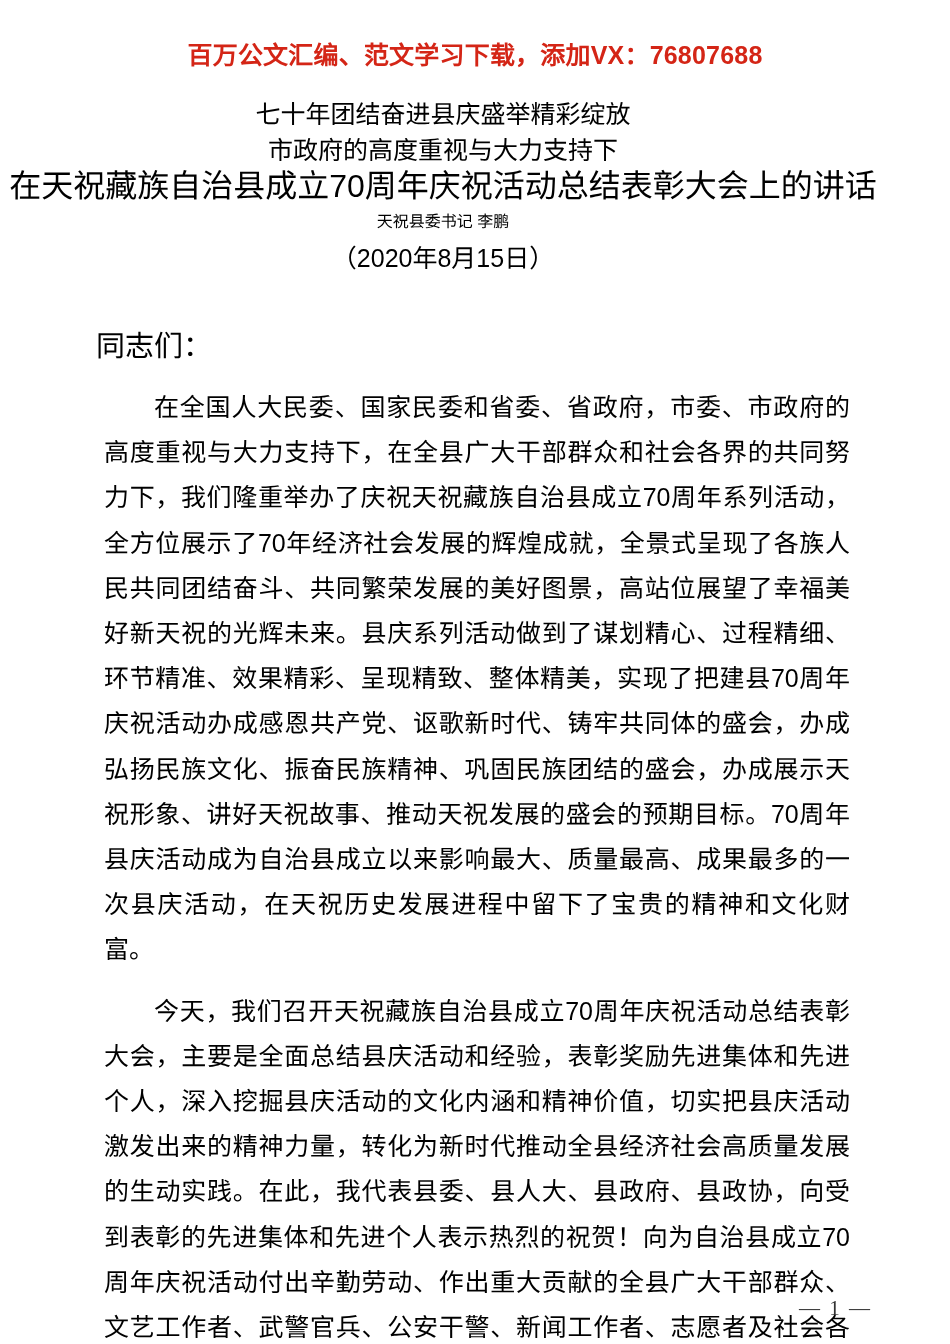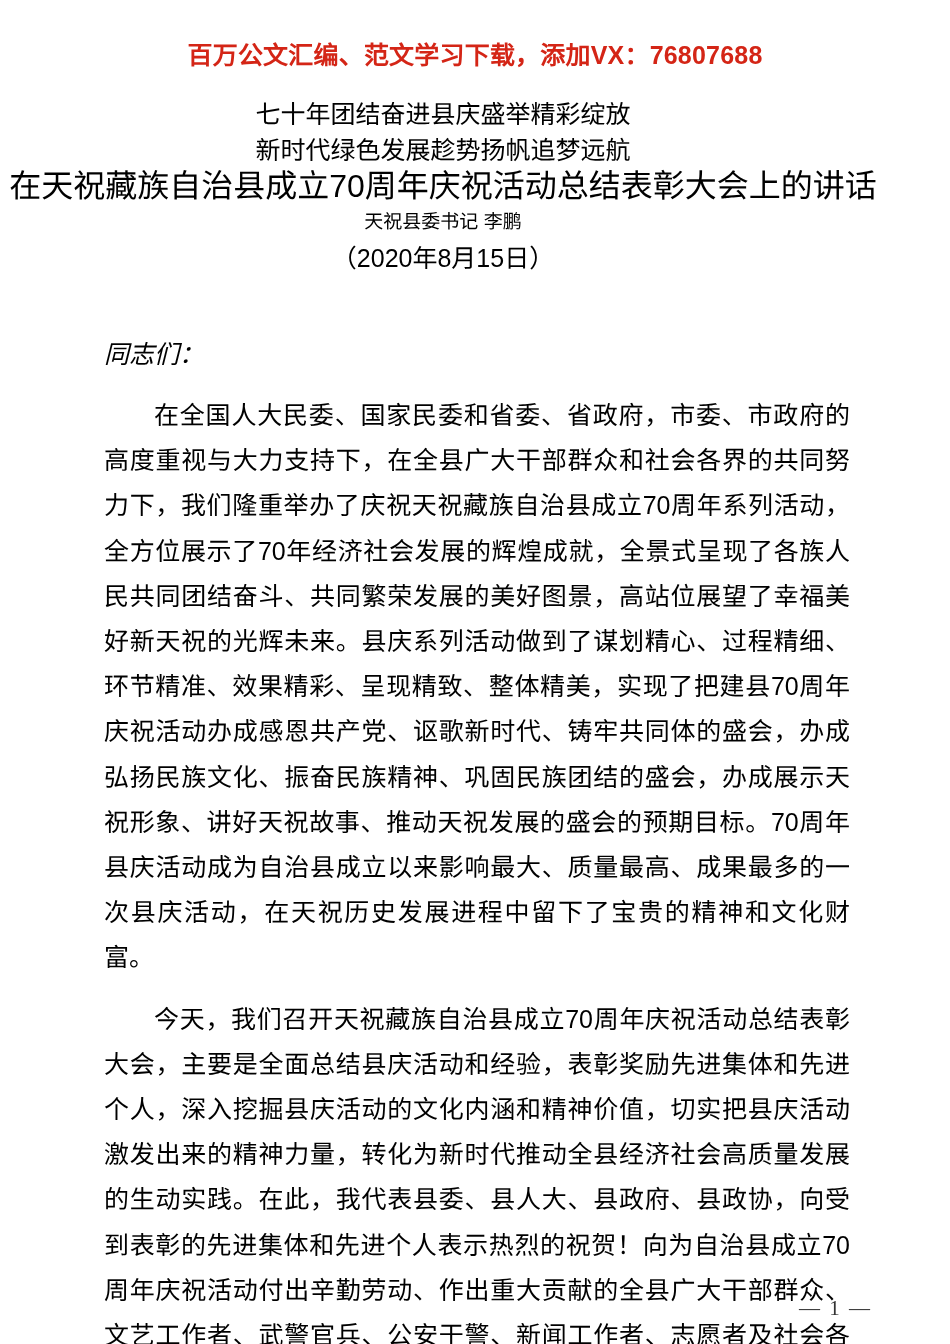--- a/index.html
+++ b/index.html
@@ -46,44 +46,43 @@
   .title-line {
     font-size: 25px;
     font-weight: 400;
     line-height: 36px;
     white-space: nowrap;
   }
   .title-line.main {
     font-size: 32px;
   }
   .title-byline {
-    font-size: 19px;
+    font-size: 16px;
     line-height: 36px;
     white-space: nowrap;
   }
   .title-date {
     font-size: 25px;
     line-height: 36px;
     white-space: nowrap;
   }
 
   
   .body-area {
     position: absolute;
     left: 88px;
     top: 316px;
     width: 778px;
   }
   .salutation {
-    font-size: 25px;
+    font-size: 29px;
     line-height: 45px;
-    margin: 16px;
+    margin: 8px;
     text-align: justify;
     text-justify: inter-ideograph;
-    font-style: italic;
   }
   .para {
     font-size: 25px;
     line-height: 45.2px;
     margin: 16px;
     text-indent: 2em;
     text-align: justify;
     text-justify: inter-ideograph;
     letter-spacing: 0;
   }
@@ -105,21 +104,21 @@
 </style>
 </head>
 <body>
 
 <div class="page">
 
   <div class="promo-header" style="color: rgb(212, 37, 22);">百万公文汇编、范文学习下载，添加VX：76807688</div>
 
   <div class="title-block">
     <div class="title-line">七十年团结奋进县庆盛举精彩绽放</div>
-    <div class="title-line">新时代绿色发展趁势扬帆追梦远航</div>
+    <div class="title-line">市政府的高度重视与大力支持下</div>
     <div class="title-line main">在天祝藏族自治县成立70周年庆祝活动总结表彰大会上的讲话</div>
     <div class="title-byline">天祝县委书记  李鹏</div>
     <div class="title-date">（2020年8月15日）</div>
   </div>
 
   <div class="body-area">
     <p class="salutation">同志们：</p>
     <p class="para">在全国人大民委、国家民委和省委、省政府，市委、市政府的高度重视与大力支持下，在全县广大干部群众和社会各界的共同努力下，我们隆重举办了庆祝天祝藏族自治县成立70周年系列活动，全方位展示了70年经济社会发展的辉煌成就，全景式呈现了各族人民共同团结奋斗、共同繁荣发展的美好图景，高站位展望了幸福美好新天祝的光辉未来。县庆系列活动做到了谋划精心、过程精细、环节精准、效果精彩、呈现精致、整体精美，实现了把建县70周年庆祝活动办成感恩共产党、讴歌新时代、铸牢共同体的盛会，办成弘扬民族文化、振奋民族精神、巩固民族团结的盛会，办成展示天祝形象、讲好天祝故事、推动天祝发展的盛会的预期目标。70周年县庆活动成为自治县成立以来影响最大、质量最高、成果最多的一次县庆活动，在天祝历史发展进程中留下了宝贵的精神和文化财富。</p>
     <p class="para">今天，我们召开天祝藏族自治县成立70周年庆祝活动总结表彰大会，主要是全面总结县庆活动和经验，表彰奖励先进集体和先进个人，深入挖掘县庆活动的文化内涵和精神价值，切实把县庆活动激发出来的精神力量，转化为新时代推动全县经济社会高质量发展的生动实践。在此，我代表县委、县人大、县政府、县政协，向受到表彰的先进集体和先进个人表示热烈的祝贺！向为自治县成立70周年庆祝活动付出辛勤劳动、作出重大贡献的全县广大干部群众、文艺工作者、武警官兵、公安干警、新闻工作者、志愿者及社会各界人士，致以崇高的敬意和衷心的感谢！希望受到表彰的同志们珍惜荣誉、发扬成绩，为建设幸福美好新天祝再立新功！</p>
 

